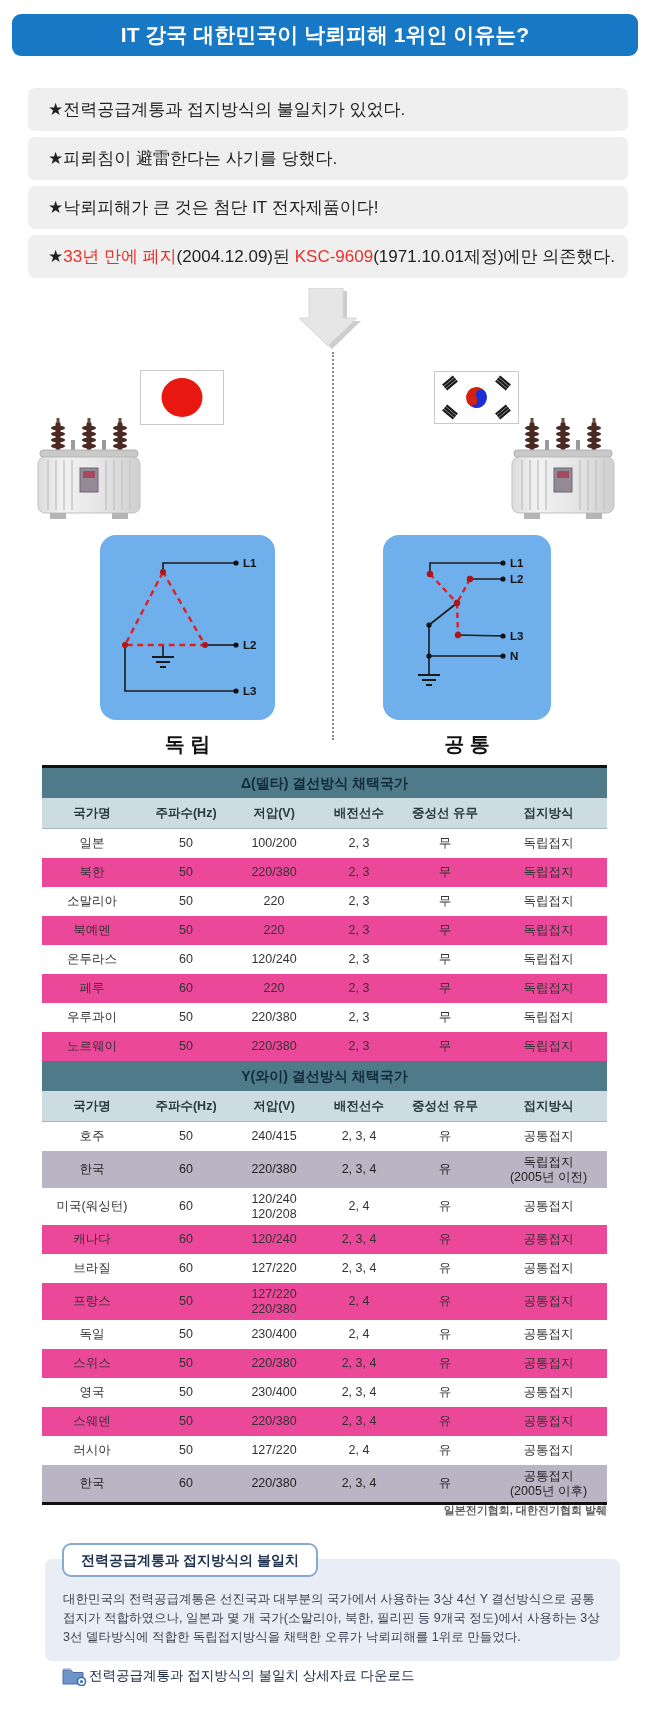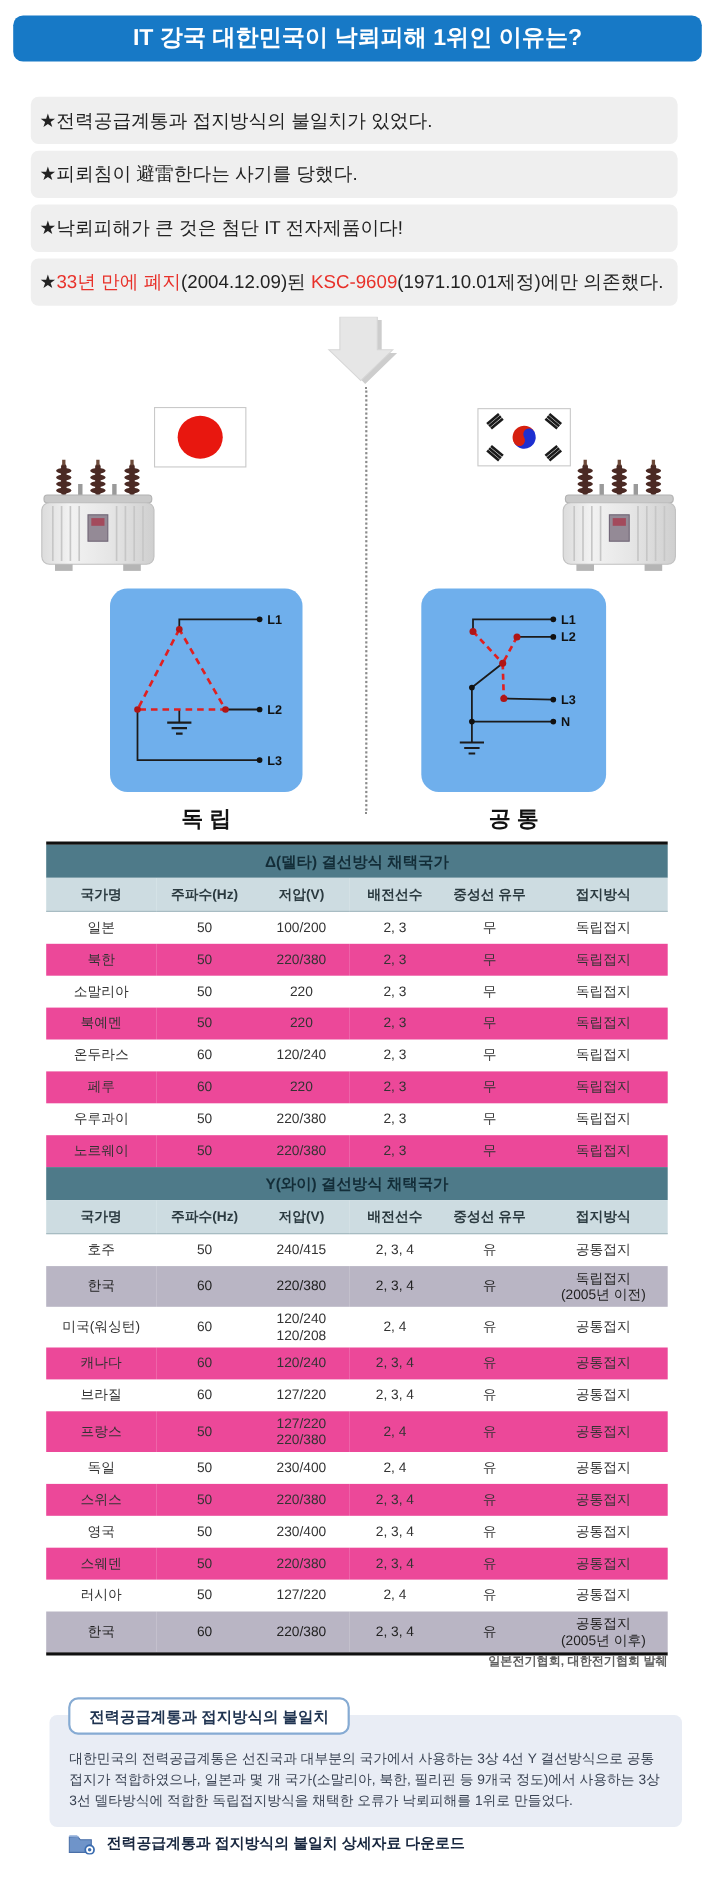--- a/index.html
+++ b/index.html
@@ -4,21 +4,21 @@
 <style>
   html,body{margin:0;padding:0;background:#fff;}
   #page{position:relative;width:650px;height:1720px;background:#ffffff;overflow:hidden;
         font-family:"Liberation Sans","DejaVu Sans",sans-serif;}
   .abs{position:absolute;}
 
   .title-bar{left:12px;top:14px;width:626px;height:42px;background:#1779c6;border-radius:9px;
              color:#fff;font-size:21px;font-weight:bold;text-align:center;line-height:42px;}
 
   .bullet{left:28px;width:580px;height:43px;background:#efefef;border-radius:7px;
-          font-size:17px;color:#222;line-height:43px;padding-left:8px;white-space:nowrap;}
+          font-size:17px;color:#222;line-height:43px;padding-left:20px;white-space:nowrap;}
 
   .divider{left:332px;top:352px;height:388px;width:0;border-left:2px dotted #8a8a8a;}
 
   .flag{background:#fff;border:1px solid #c9c9c9;}
 
   .bluebox{background:#6fafec;border-radius:16px;}
 
   .conn-label{font-size:20px;font-weight:bold;color:#111;text-align:center;}
 
   .tbl-wrap{left:42px;top:765px;width:565px;border-top:3px solid #101010;border-bottom:3px solid #101010;}
@@ -32,21 +32,21 @@
   tr.hl td{background:#b9b5c4;color:#222;}
 
   .source{left:42px;top:1503px;width:565px;text-align:right;font-size:11px;font-weight:bold;color:#5f5f5f;}
 
   .tag-box{left:62px;top:1543px;width:252px;height:30px;background:#fff;border:2px solid #86abd3;border-radius:9px;
            text-align:center;line-height:30px;font-size:14px;font-weight:bold;color:#1f3350;z-index:2;}
   .panel{left:45px;top:1559px;width:575px;height:102px;background:#e9edf5;border-radius:7px;z-index:1;}
   .panel-text{left:63px;top:1590px;width:542px;font-size:12.5px;line-height:19px;color:#3a4353;z-index:2;}
 
   .download{left:62px;top:1666px;display:flex;align-items:center;cursor:pointer;}
-  .download .dl-text{margin-left:10px;font-size:13.5px;font-weight:bold;color:#17263e;}
+  .download .dl-text{margin-left:2px;font-size:13.5px;font-weight:normal;color:#17263e;}
 </style>
 </head>
 <body>
 
 <div id="page">
 
   <svg width="0" height="0" style="position:absolute">
     <defs>
       <linearGradient id="gbody" x1="0" y1="0" x2="1" y2="0">
         <stop offset="0" stop-color="#dcdcdc"></stop>

